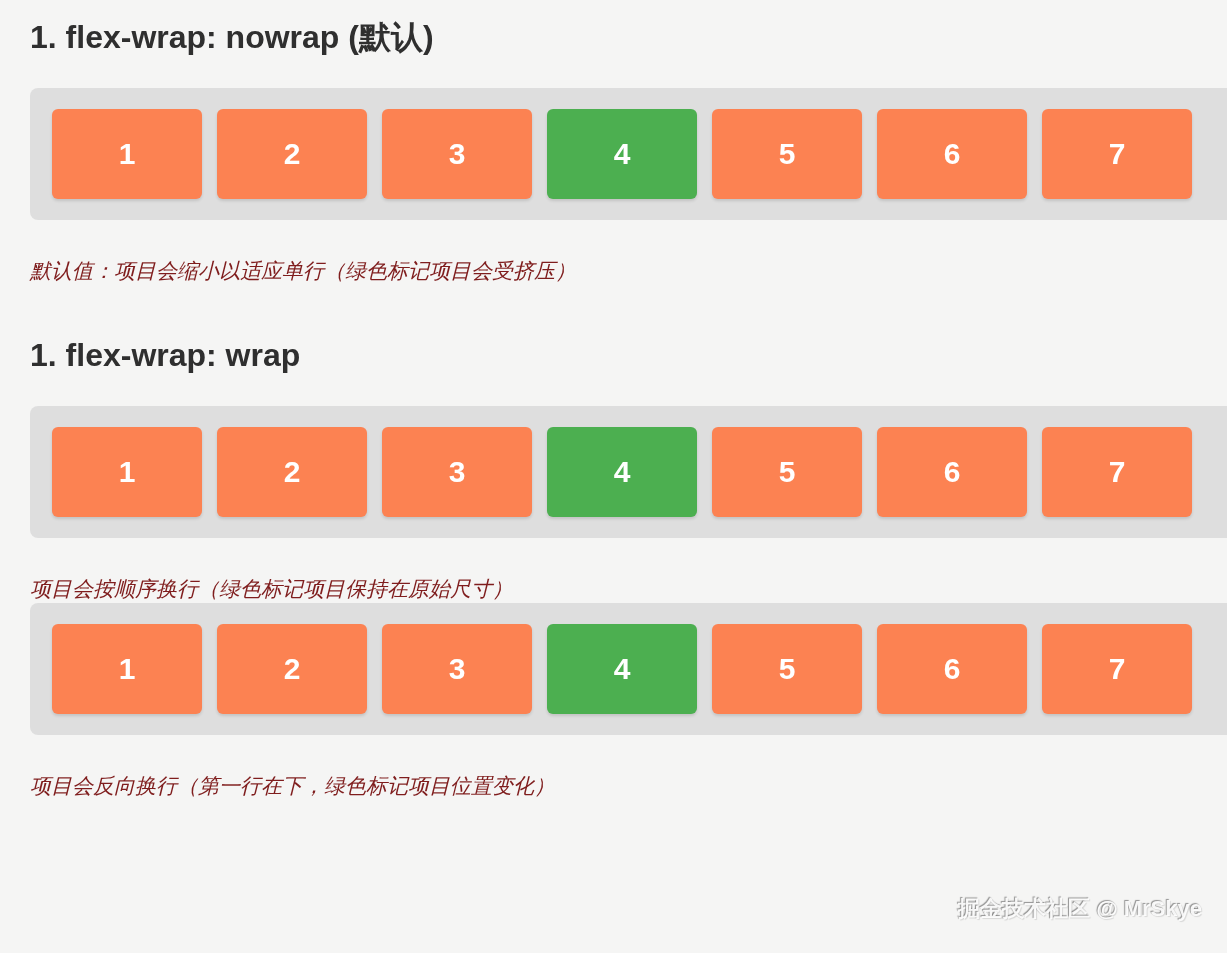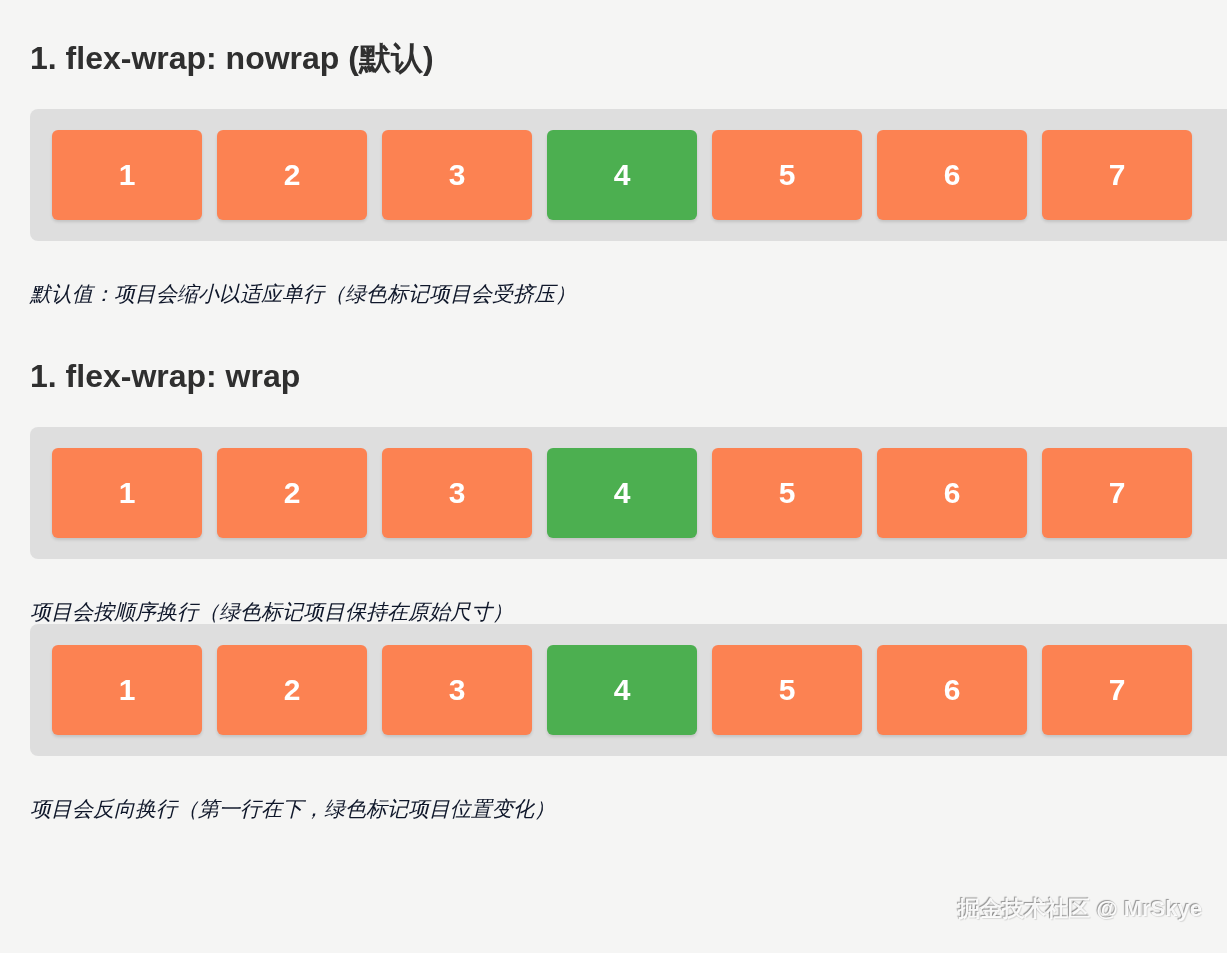--- a/index.html
+++ b/index.html
@@ -13,21 +13,21 @@
     overflow: hidden;
     padding-left: 30px;
   }
   .section-title {
     font-size: 32px;
     font-weight: bold;
     color: #2f2f2f;
     margin: 52px 0 32px 0;
     line-height: 1.15;
   }
-  section.demo:first-of-type .section-title { margin-top: 40px; }
+  section.demo:first-of-type .section-title { margin-top: 19px; }
   .flex-container {
     background: #dedede;
     border-radius: 8px 0 0 8px;
     padding: 21px 22px;
     display: flex;
     gap: 15px;
   }
   .fw-nowrap { flex-wrap: nowrap; }
   .fw-wrap { flex-wrap: wrap; }
   .fw-wrap-reverse { flex-wrap: wrap-reverse; }
@@ -42,23 +42,24 @@
     font-size: 30px;
     display: flex;
     align-items: center;
     justify-content: center;
     box-shadow: 0 2px 3px rgba(0,0,0,0.12);
   }
   .item.green { background: #4caf50; }
   .note {
     font-style: italic;
     font-size: 21px;
-    color: #0f172a;
+    color: #7f1d1d;
     margin: 41px 0 0 0;
     line-height: 1.15;
+    font-family: Liberation Mono, monospace;
   }
   .watermark {
     position: absolute;
     top: 894px;
     right: 25px;
     font-size: 22px;
     font-weight: bold;
     color: rgba(255,255,255,0.92);
     text-shadow: -1px -1px 1px rgba(0,0,0,0.40), 1px 1px 1px rgba(0,0,0,0.12);
     white-space: nowrap;

